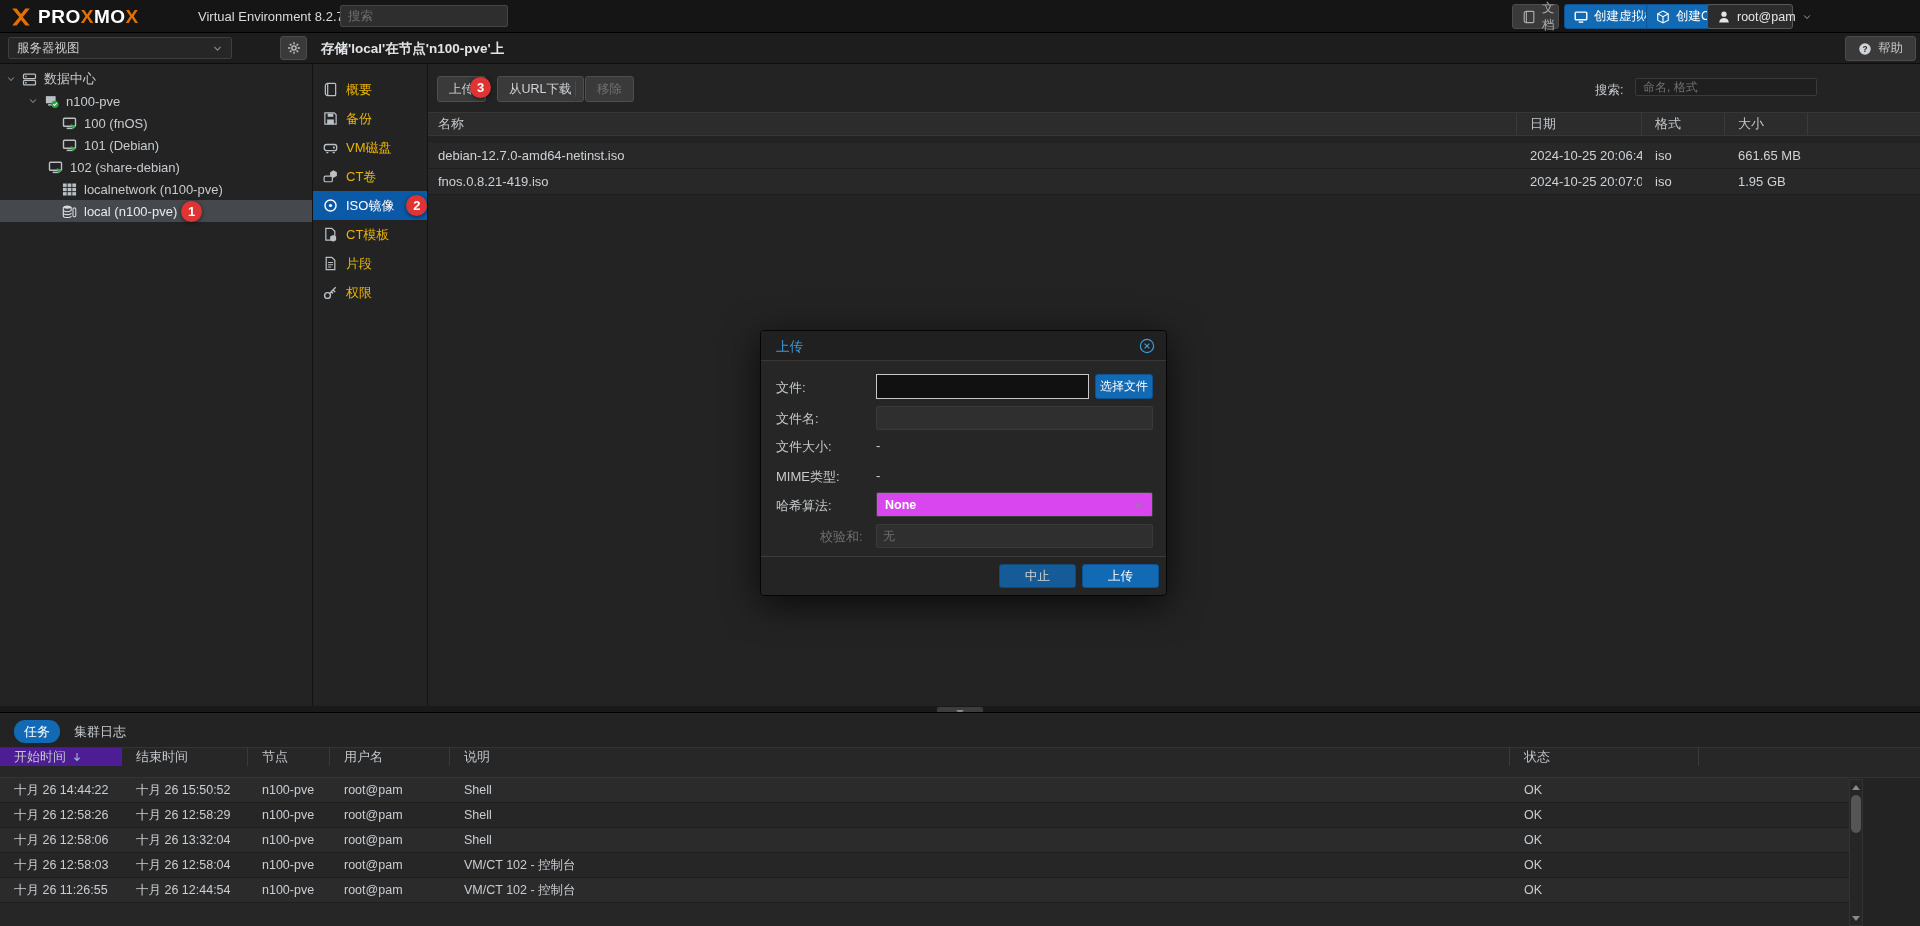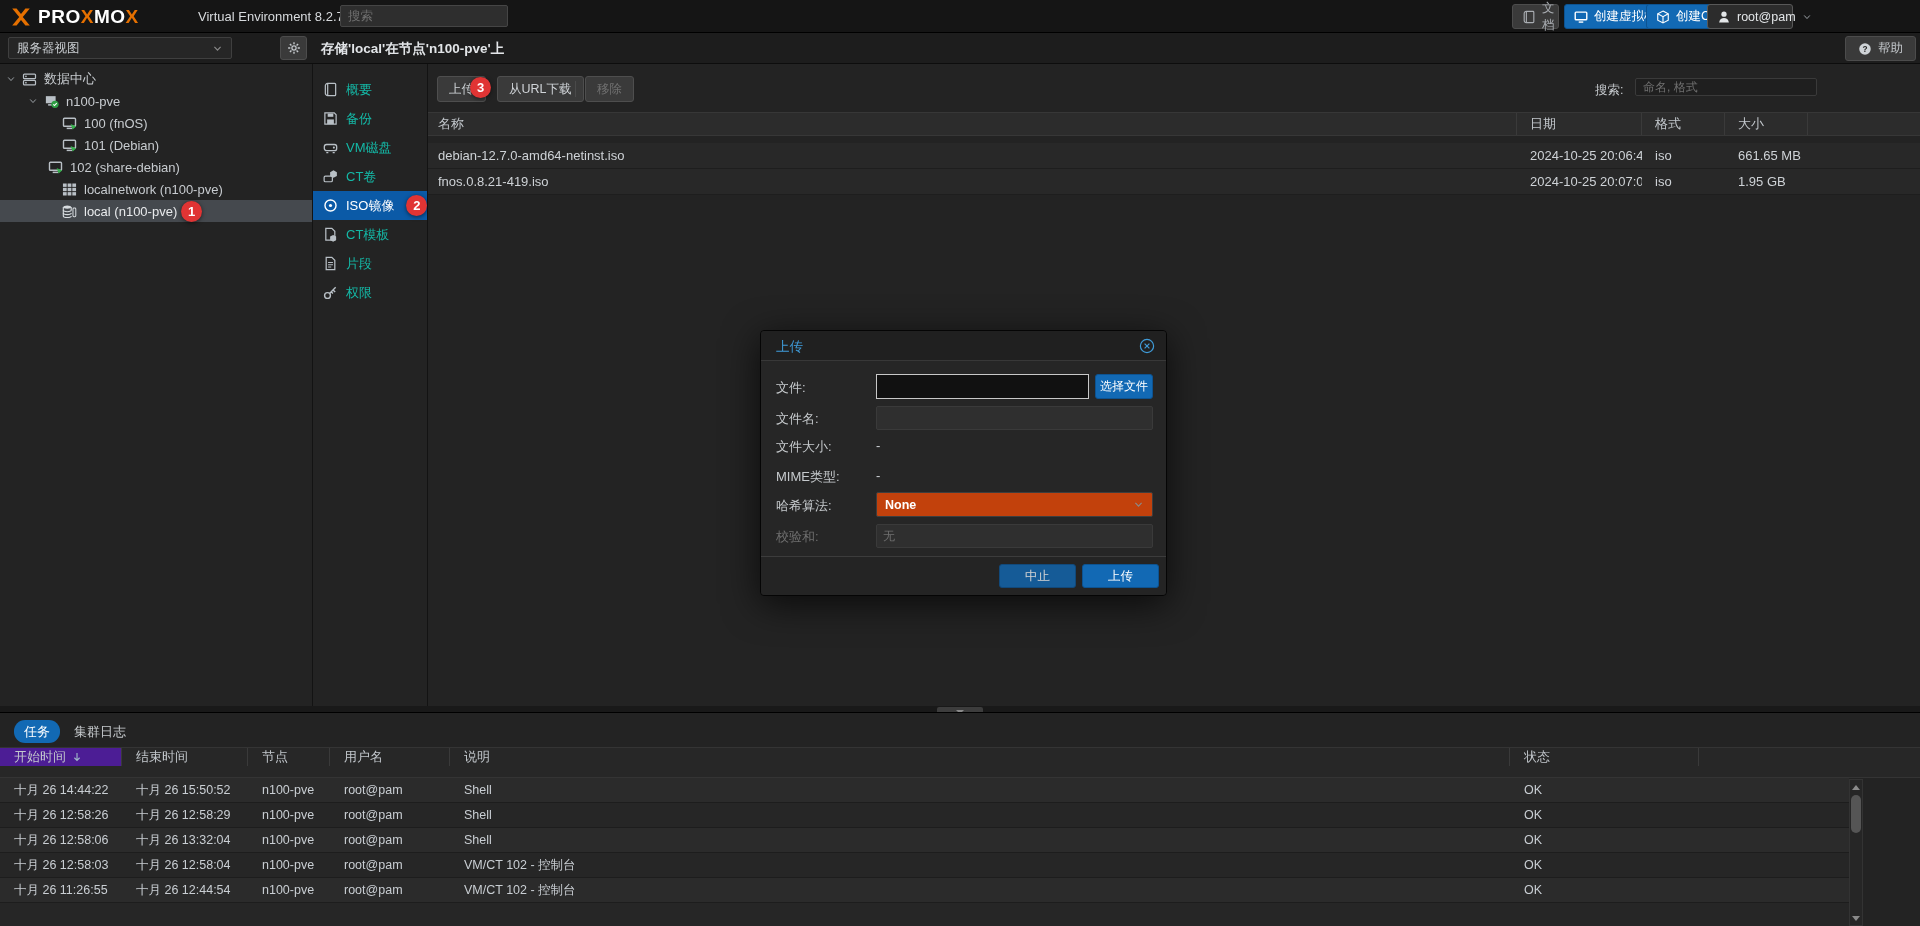--- a/index.html
+++ b/index.html
@@ -41,21 +41,21 @@
   #tree-list { padding-top:4px; }
   .tree-row { height:22px; display:flex; align-items:center; font-size:13px; color:#c7cbcf; cursor:pointer; white-space:nowrap; }
   .tree-row.sel { background:#45494e; color:#e8eaec; }
   .tw { width:10px; height:10px; margin-right:6px; color:#9aa0a5; flex:0 0 auto; }
   .tw svg { width:10px; height:10px; }
   .ticon { margin-right:7px; color:#b9c0c6; }
   .tree-row.sel .ticon { color:#d6dbdf; }
 
   
   #menu-list { padding-top:11px; }
-  .menu-row { height:29px; display:flex; align-items:center; padding-left:10px; gap:8px; font-size:13px; color:#14b8a6; cursor:pointer; white-space:nowrap; }
+  .menu-row { height:29px; display:flex; align-items:center; padding-left:10px; gap:8px; font-size:13px; color:#eab308; cursor:pointer; white-space:nowrap; }
   .menu-row .icon { color:#b9c0c6; }
   .menu-row.sel { background:var(--sel-blue); color:#fff; }
   .menu-row.sel .icon { color:#fff; }
 
   
   .badge { min-width:21px; height:21px; border-radius:11px; background:var(--red); color:#fff; font-size:13px; font-weight:bold; display:inline-flex; align-items:center; justify-content:center; padding:0 4px; box-shadow:0 1px 4px rgba(0,0,0,.55); flex:0 0 auto; }
   .badge.inline { margin-left:4px; }
 
   
   #iso-toolbar { position:absolute; left:0; top:12px; width:100%; height:26px; }
@@ -79,26 +79,26 @@
   .iso-row { height:26px; background:#282828; border-bottom:1px solid #1e1e1e; cursor:pointer; }
   .iso-row .c { display:flex; align-items:center; font-size:13px; color:#ced2d6; padding-left:13px; overflow:hidden; white-space:nowrap; }
   .iso-row .c.name { padding-left:10px; }
 
   
   #dialog { position:absolute; left:760px; top:330px; width:407px; height:266px; background:#262626; border:1px solid #050505; border-radius:4px; box-shadow:0 8px 36px rgba(0,0,0,.7); }
   #dlg-header { position:absolute; left:0; top:0; width:100%; height:30px; background:#202020; border-bottom:1px solid #383838; border-radius:4px 4px 0 0; }
   #dlg-title { position:absolute; left:15px; top:7px; font-size:13.5px; color:#3f9bd8; }
   #dlg-close { position:absolute; right:11px; top:7px; width:16px; height:16px; color:#3f9bd8; cursor:pointer; }
   .dlg-label { position:absolute; left:15px; font-size:13px; color:#c6cacd; }
-  .dlg-label.dim { color:#6e6e6e; }
+  .dlg-label.dim { color:#6e6e6e;margin-left:44px; }
   .dlg-val { position:absolute; left:115px; font-size:13px; color:#cfd3d7; }
   #f-file-input { position:absolute; left:115px; top:43px; width:213px; height:25px; background:#111; border:1px solid #c8c8c8; color:#cfd3d7; font-size:12px; padding:0 6px; }
   #f-file-btn { position:absolute; left:334px; top:43px; width:58px; height:25px; background:var(--blue); border:1px solid #0d5391; border-radius:3px; color:#fff; font-size:12px; display:flex; align-items:center; justify-content:center; cursor:pointer; }
   .dlg-dis-input { position:absolute; left:115px; width:277px; height:24px; background:#2f2f2f; border:1px solid #3a3a3a; border-radius:2px; color:#5c5c5c; font-size:12px; padding:0 6px; }
-  #f-hash { position:absolute; left:115px; top:161px; width:277px; height:25px; background:#c2410c; border:1px solid #3e3e3e; border-radius:2px; display:flex; align-items:center; justify-content:space-between; padding:0 8px; cursor:pointer; }
+  #f-hash { position:absolute; left:115px; top:161px; width:277px; height:25px; background:#d946ef; border:1px solid #3e3e3e; border-radius:2px; display:flex; align-items:center; justify-content:space-between; padding:0 8px; cursor:pointer; }
   #f-hash .v { font-size:12.5px; font-weight:bold; color:#fff; }
   #f-hash .icon { width:11px; height:11px; color:#8a8a8a; }
   #dlg-footer { position:absolute; left:0; bottom:0; width:100%; height:39px; border-top:1px solid #3c3c3c; background:#242424; border-radius:0 0 4px 4px; }
   .dlg-btn { position:absolute; top:7px; width:77px; height:24px; background:var(--blue); border:1px solid #0d5391; border-radius:3px; color:#fff; font-size:12.5px; display:flex; align-items:center; justify-content:center; cursor:pointer; }
   #dlg-abort { right:90px; opacity:.8; }
   #dlg-upload { right:7px; }
 
   
   #splitter { position:absolute; left:0; top:706px; width:1920px; height:6px; background:#191919; cursor:row-resize; }
   #split-handle { position:absolute; left:937px; top:707px; width:46px; height:9px; background:#3d3d3d; border-radius:2px; display:flex; align-items:center; justify-content:center; cursor:row-resize; }

